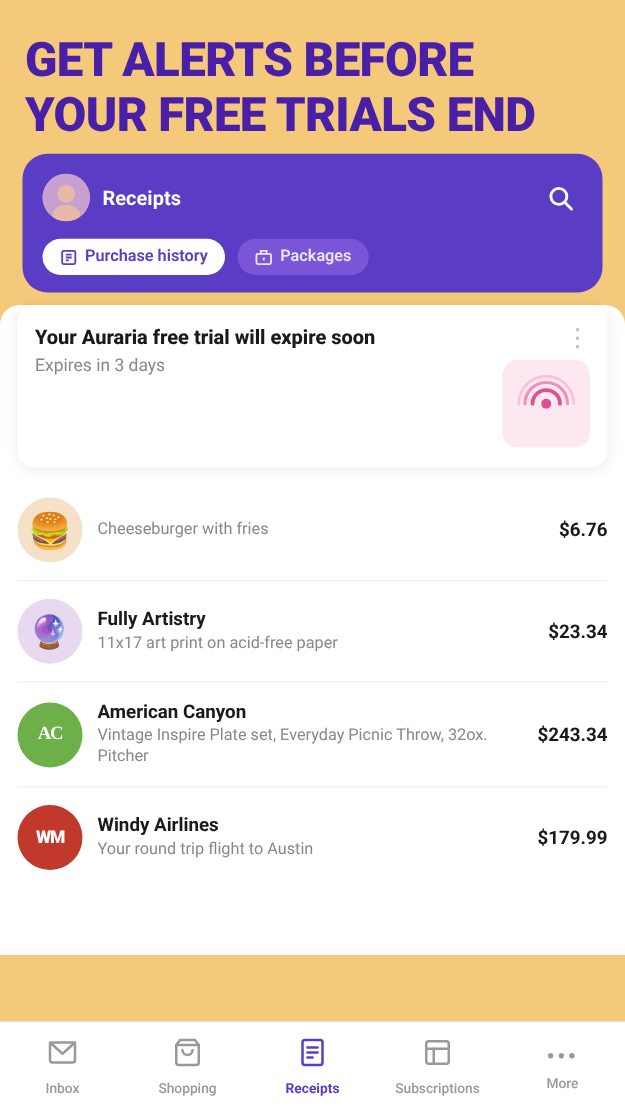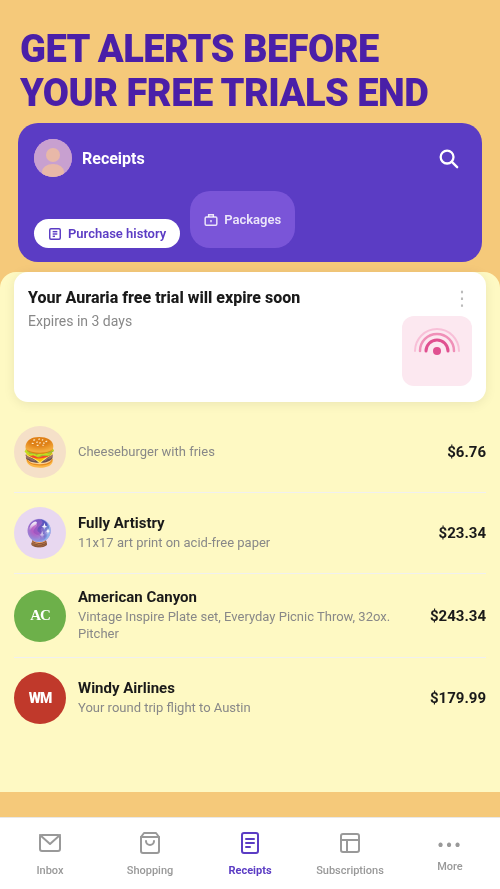--- a/index.html
+++ b/index.html
@@ -91,21 +91,20 @@
       gap: 6px;
       padding: 7px 14px;
       border-radius: 20px;
       font-size: 13px;
       font-weight: 600;
       cursor: pointer;
     }
     .tab-pill.active {
       background: white;
       color: #5b3cc4;
-      margin-top: 28px;
     }
     .tab-pill.inactive {
       background: #7a55d8;
       color: rgba(255,255,255,0.85);
     }
 
     
     .alert-card {
       background: white;
       margin: 10px 14px;
@@ -307,21 +306,21 @@
       <svg width="14" height="14" viewBox="0 0 24 24" fill="none" stroke="rgba(255,255,255,0.85)" stroke-width="2.5">
         <rect x="2" y="7" width="20" height="14" rx="2"></rect>
         <polyline points="16,7 16,3 8,3 8,7"></polyline>
         <line x1="12" y1="12" x2="12" y2="16"></line>
       </svg>
       <span>Packages</span>
     </div>
   </div>
 </div>
 
-<div style="background:#fef9c3; margin: 10px 0 72px; border-radius: 16px 16px 0 0; min-height: 520px;">
+<div style="background:#ffffff; margin: 10px 0 72px; border-radius: 16px 16px 0 0; min-height: 520px;">
 
   <div class="alert-card">
     <div class="alert-text">
       <h3>Your Auraria free trial will expire soon</h3>
       <p>Expires in 3 days</p>
     </div>
     <div class="alert-right">
       <div class="more-dots">⋮</div>
       <div class="alert-icon-box">
 

